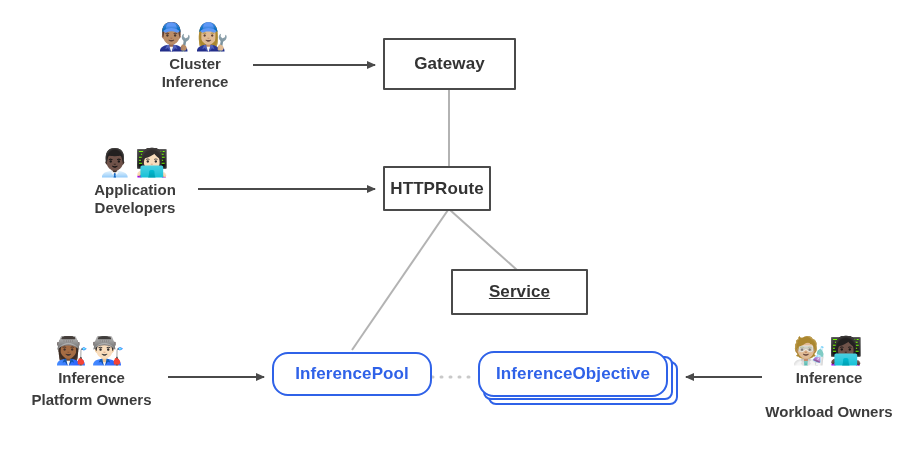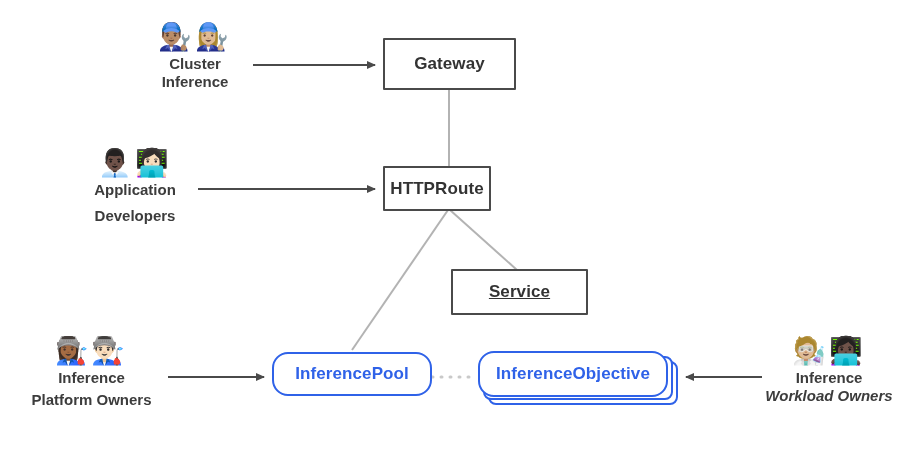--- a/index.html
+++ b/index.html
@@ -140,28 +140,28 @@
 
   <div class="persona" style="left:130px; top:22px; width:130px;">
     <div class="persona-emoji">👨🏽‍🔧👩🏼‍🔧</div>
     <div class="persona-label">Cluster</div>
     <div class="persona-label" style="margin-top:0;">Inference</div>
   </div>
 
   <div class="persona" style="left:70px; top:148px; width:130px;">
     <div class="persona-emoji">👨🏿‍💼👩🏻‍💻</div>
     <div class="persona-label">Application</div>
-    <div class="persona-label" style="margin-top:8px;">Developers</div>
+    <div class="persona-label" style="margin-top:0;">Developers</div>
   </div>
 
   <div class="persona" style="left:19px; top:336px; width:145px;">
     <div class="persona-emoji">👩🏾‍🏭👨🏻‍🏭</div>
     <div class="persona-label">Inference</div>
     <div class="persona-label" style="margin-top:4px;">Platform Owners</div>
   </div>
 
   <div class="persona" style="left:764px; top:336px; width:130px;">
     <div class="persona-emoji">🧑🏼‍🔬👩🏿‍💻</div>
     <div class="persona-label">Inference</div>
-    <div class="persona-label" style="margin-top:0;font-style:italic;">Workload Owners</div>
+    <div class="persona-label" style="margin-top:16px;">Workload Owners</div>
   </div>
 
 </div>
 
 </body></html>

